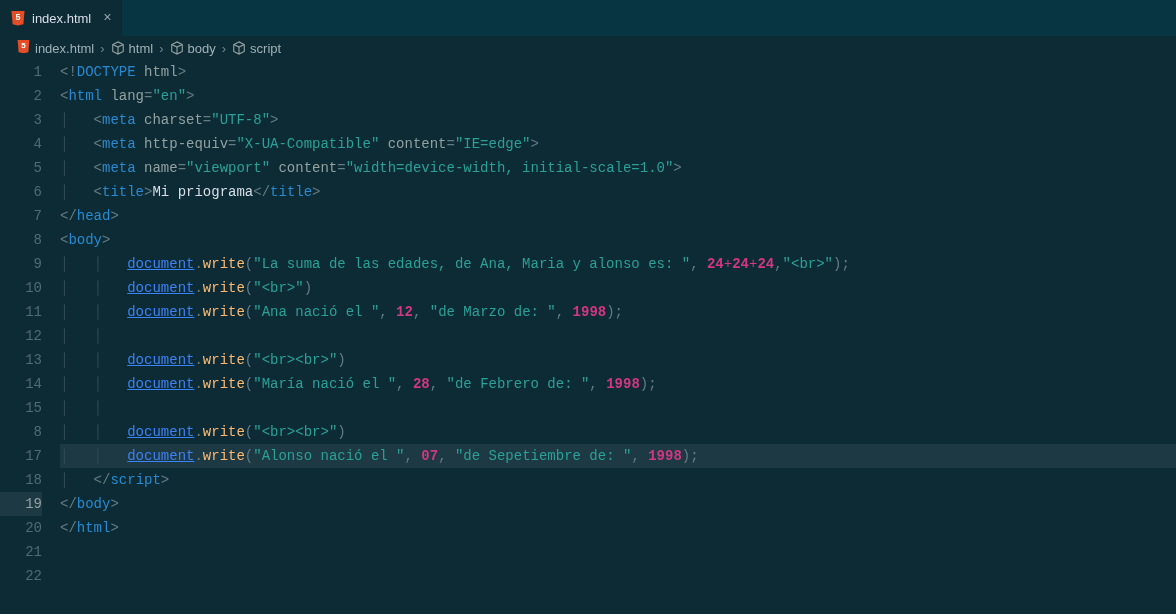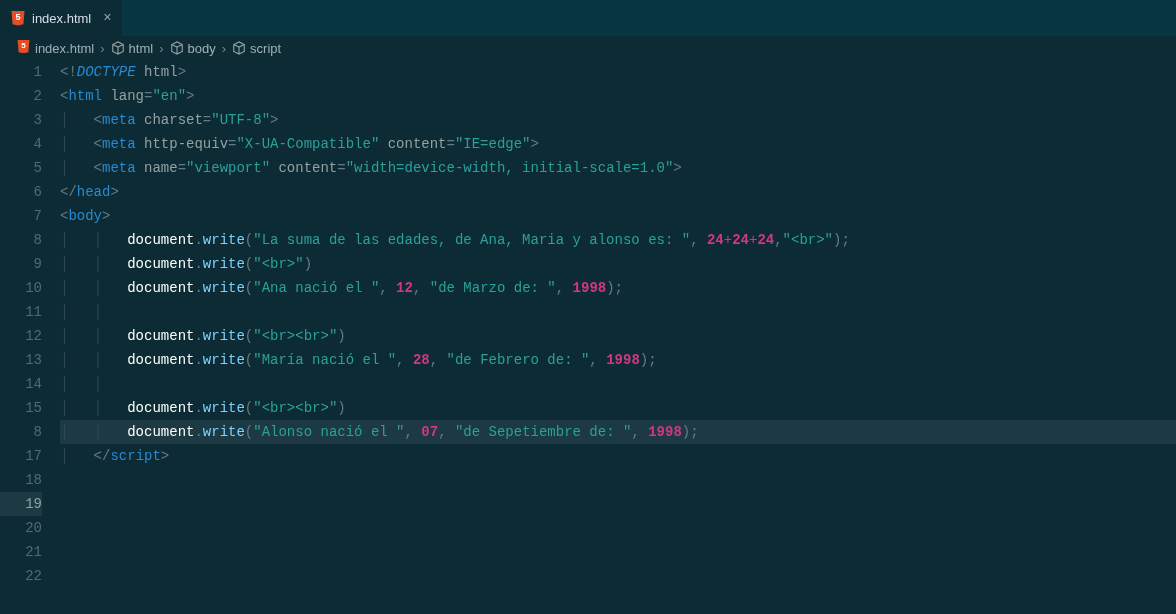--- a/index.html
+++ b/index.html
@@ -73,28 +73,28 @@
   .line.highlight {
     background: rgba(88, 110, 117, 0.22);
   }
   .gutter .line.highlight { color: #93a1a1; }
 
   
   .iguide { color: #324b54; }
 
   
   .p  { color: #657b83; } 
-  .kw { color: #268bd2; font-style: italic; } 
+  .kw { color: #268bd2; } 
   .tag{ color: #268bd2; } 
   .attr{ color: #93a1a1; } 
   .str{ color: #2aa198; } 
   .num{ color: #d33682; font-weight: bold; } 
   .op { color: #d33682; } 
-  .obj{ color: #ffffff; } 
-  .fn { color: #7dd3fc; } 
+  .obj{ color: #3b82f6; text-decoration: underline; } 
+  .fn { color: #fdba74; } 
   .txt{ color: #d8dee9; } 
 
   .html5-badge {
     width: 15px; height: 15px;
     background: #e44d26;
     clip-path: polygon(6% 0, 94% 0, 86% 92%, 50% 100%, 14% 92%);
     position: relative;
     display: inline-block;
   }
   .html5-badge::after{
@@ -170,26 +170,29 @@
     <div class="line">21</div>
     <div class="line">22</div>
   </div>
 
   <div class="code">
     <div class="line"><span class="p">&lt;!</span><span class="kw">DOCTYPE</span><span class="attr"> html</span><span class="p">&gt;</span></div>
     <div class="line"><span class="p">&lt;</span><span class="tag">html</span><span class="attr"> lang</span><span class="p">=</span><span class="str">"en"</span><span class="p">&gt;</span></div>
     <div class="line"><span class="iguide">│   </span><span class="p">&lt;</span><span class="tag">meta</span><span class="attr"> charset</span><span class="p">=</span><span class="str">"UTF-8"</span><span class="p">&gt;</span></div>
     <div class="line"><span class="iguide">│   </span><span class="p">&lt;</span><span class="tag">meta</span><span class="attr"> http-equiv</span><span class="p">=</span><span class="str">"X-UA-Compatible"</span><span class="attr"> content</span><span class="p">=</span><span class="str">"IE=edge"</span><span class="p">&gt;</span></div>
     <div class="line"><span class="iguide">│   </span><span class="p">&lt;</span><span class="tag">meta</span><span class="attr"> name</span><span class="p">=</span><span class="str">"viewport"</span><span class="attr"> content</span><span class="p">=</span><span class="str">"width=device-width, initial-scale=1.0"</span><span class="p">&gt;</span></div>
+    <div class="line"><span class="iguide">│   </span><span class="p">&lt;</span><span class="tag">title</span><span class="p">&gt;</span><span class="txt">Mi priograma</span><span class="p">&lt;/</span><span class="tag">title</span><span class="p">&gt;</span></div>
     <div class="line"><span class="p">&lt;/</span><span class="tag">head</span><span class="p">&gt;</span></div>
     <div class="line"><span class="p">&lt;</span><span class="tag">body</span><span class="p">&gt;</span></div>
     <div class="line"><span class="iguide">│   │   </span><span class="obj">document</span><span class="p">.</span><span class="fn">write</span><span class="p">(</span><span class="str">"La suma de las edades, de Ana, Maria y alonso es: "</span><span class="p">, </span><span class="num">24</span><span class="op">+</span><span class="num">24</span><span class="op">+</span><span class="num">24</span><span class="p">,</span><span class="str">"&lt;br&gt;"</span><span class="p">);</span></div>
     <div class="line"><span class="iguide">│   │   </span><span class="obj">document</span><span class="p">.</span><span class="fn">write</span><span class="p">(</span><span class="str">"&lt;br&gt;"</span><span class="p">)</span></div>
     <div class="line"><span class="iguide">│   │   </span><span class="obj">document</span><span class="p">.</span><span class="fn">write</span><span class="p">(</span><span class="str">"Ana nació el "</span><span class="p">, </span><span class="num">12</span><span class="p">, </span><span class="str">"de Marzo de: "</span><span class="p">, </span><span class="num">1998</span><span class="p">);</span></div>
     <div class="line"><span class="iguide">│   │   </span></div>
     <div class="line"><span class="iguide">│   │   </span><span class="obj">document</span><span class="p">.</span><span class="fn">write</span><span class="p">(</span><span class="str">"&lt;br&gt;&lt;br&gt;"</span><span class="p">)</span></div>
     <div class="line"><span class="iguide">│   │   </span><span class="obj">document</span><span class="p">.</span><span class="fn">write</span><span class="p">(</span><span class="str">"María nació el "</span><span class="p">, </span><span class="num">28</span><span class="p">, </span><span class="str">"de Febrero de: "</span><span class="p">, </span><span class="num">1998</span><span class="p">);</span></div>
     <div class="line"><span class="iguide">│   │   </span></div>
     <div class="line"><span class="iguide">│   │   </span><span class="obj">document</span><span class="p">.</span><span class="fn">write</span><span class="p">(</span><span class="str">"&lt;br&gt;&lt;br&gt;"</span><span class="p">)</span></div>
     <div class="line highlight"><span class="iguide">│   │   </span><span class="obj">document</span><span class="p">.</span><span class="fn">write</span><span class="p">(</span><span class="str">"Alonso nació el "</span><span class="p">, </span><span class="num">07</span><span class="p">, </span><span class="str">"de Sepetiembre de: "</span><span class="p">, </span><span class="num">1998</span><span class="p">);</span></div>
     <div class="line"><span class="iguide">│   </span><span class="p">&lt;/</span><span class="tag">script</span><span class="p">&gt;</span></div>
+    <div class="line"><span class="p">&lt;/</span><span class="tag">body</span><span class="p">&gt;</span></div>
+    <div class="line"><span class="p">&lt;/</span><span class="tag">html</span><span class="p">&gt;</span></div>
   </div>
 </div>
 
 </body></html>

